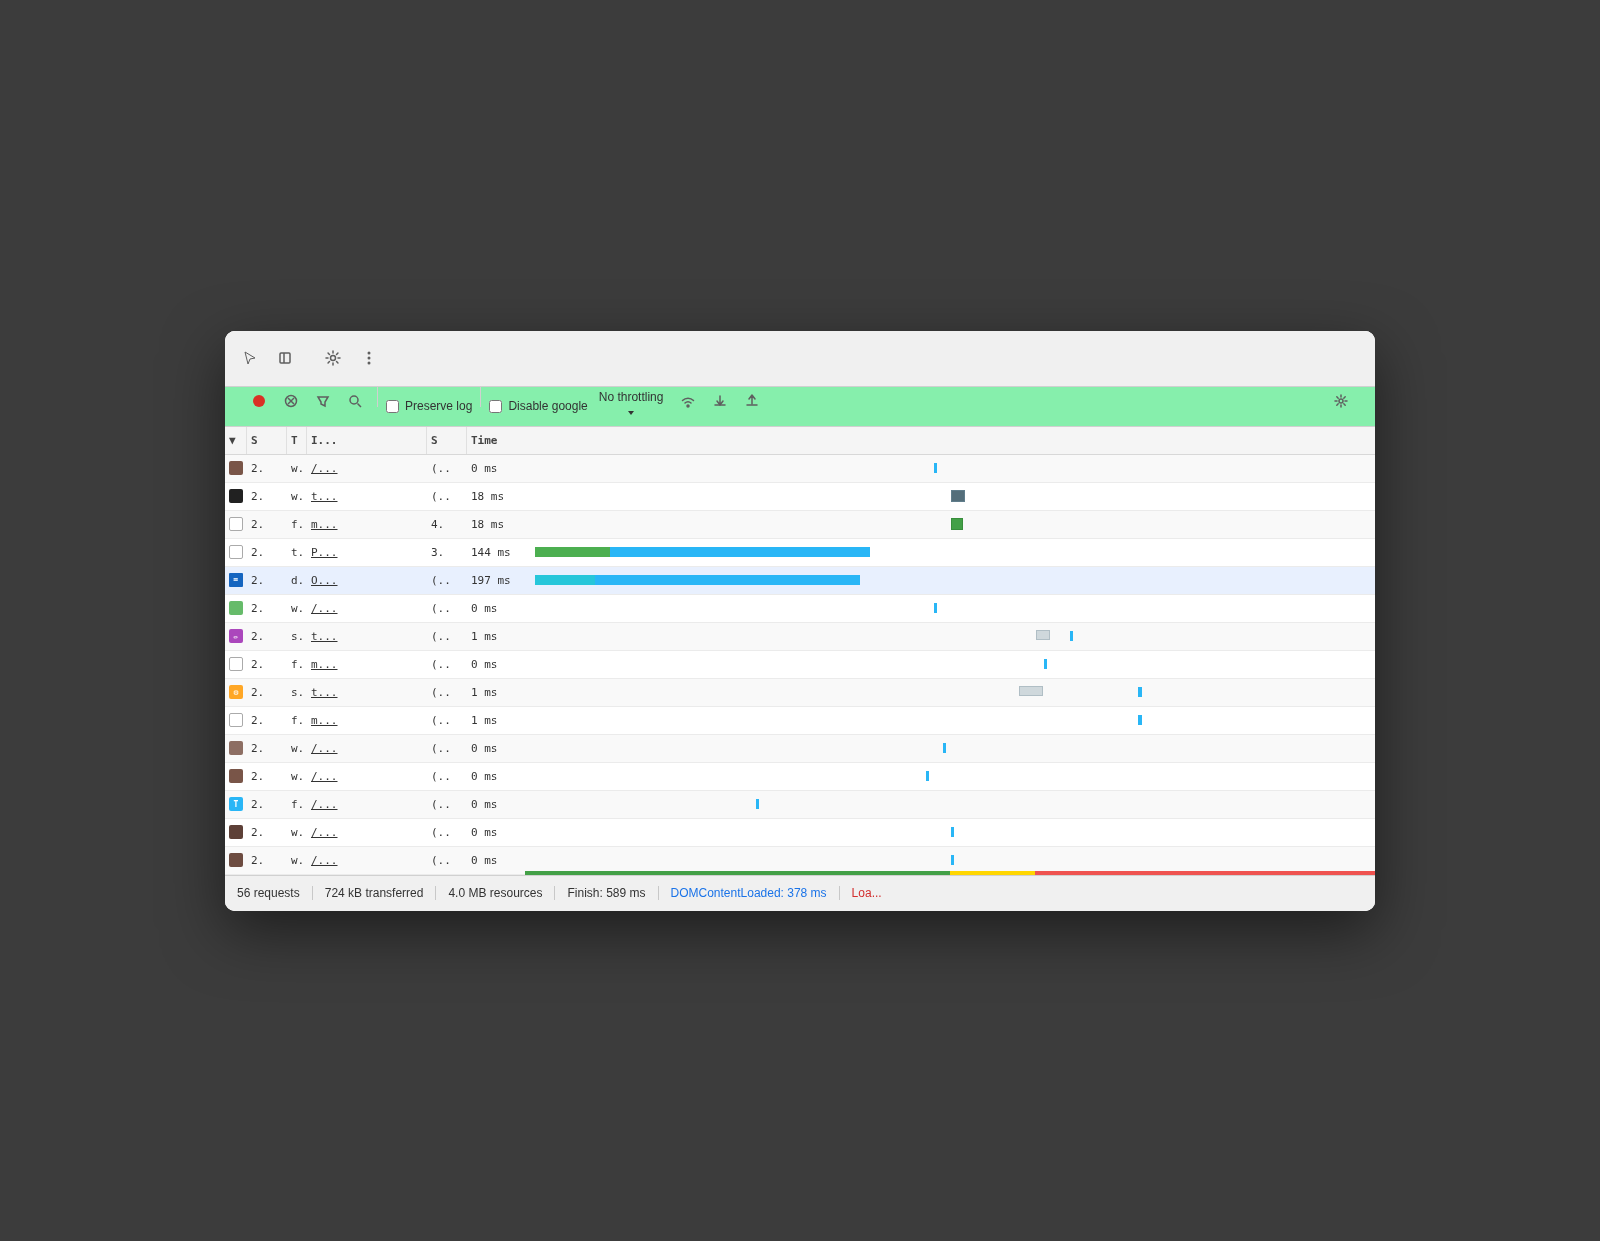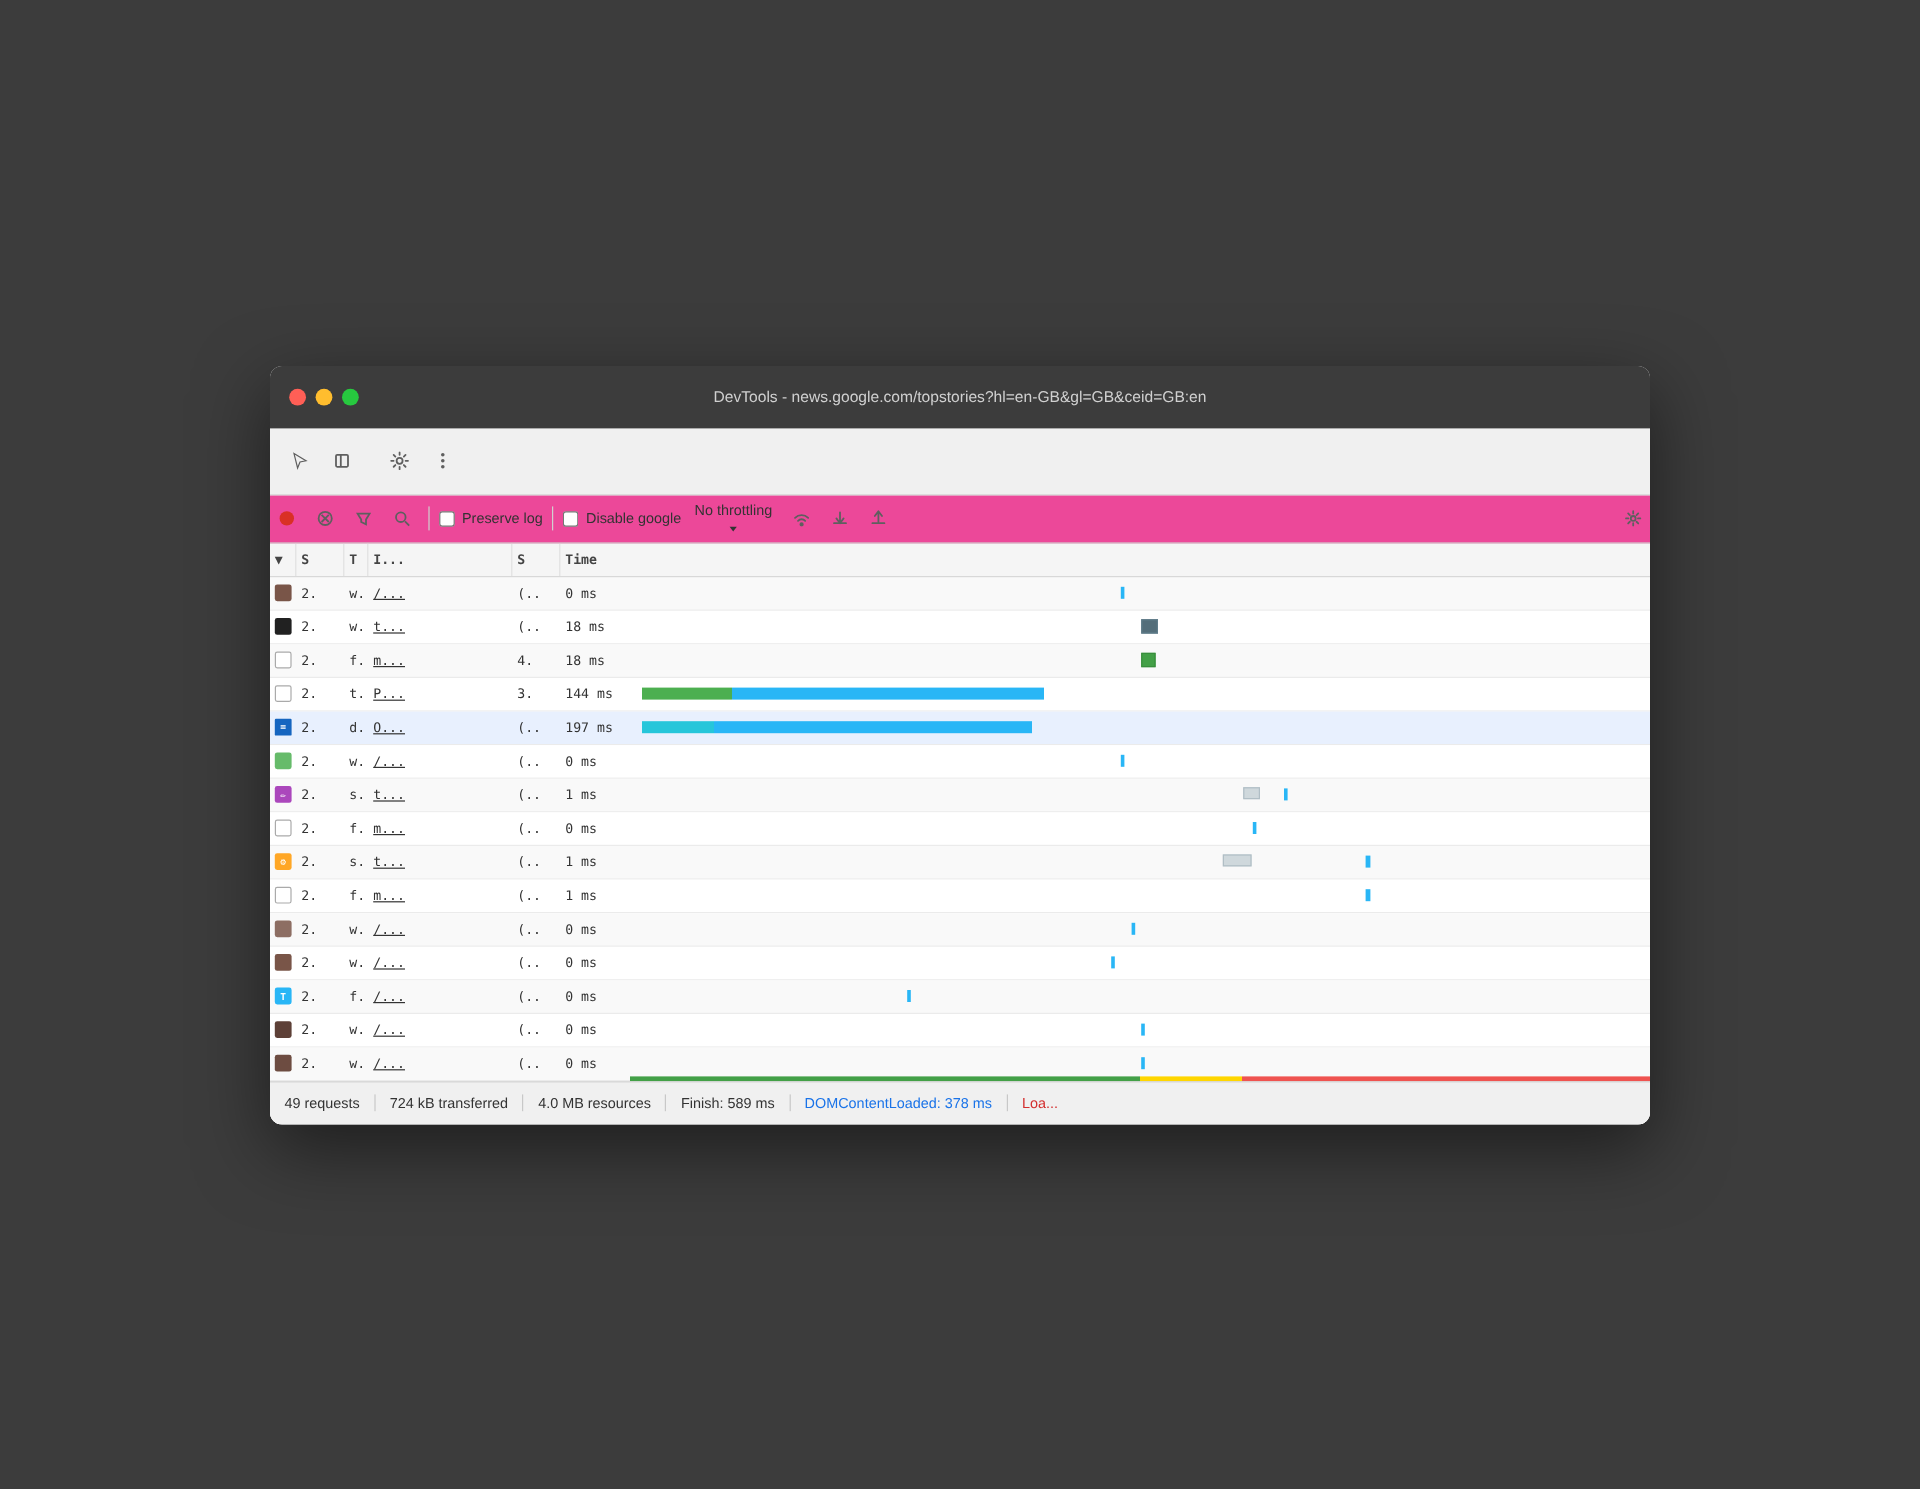--- a/index.html
+++ b/index.html
@@ -105,26 +105,25 @@
       font-weight: 600;
     }
     .tab-bar-right {
       display: flex;
       align-items: center;
       gap: 4px;
       margin-left: 8px;
     }
     
     .toolbar {
-      background: #ec4899;
+      background: #86efac;
       border-bottom: 1px solid #d0d0d0;
       display: flex;
-      align-items: center;
       height: 40px;
-      padding: 0 0;
+      padding: 0 20px;
       gap: 4px;
     }
     .toolbar-icon {
       width: 28px;
       height: 28px;
       display: flex;
       align-items: center;
       justify-content: center;
       border-radius: 4px;
       cursor: pointer;
@@ -246,28 +245,20 @@
     .status-item:first-child { padding-left: 0; }
     .status-item:last-child { border-right: none; }
     .status-blue { color: #1a73e8; font-weight: 500; }
     .status-red { color: #d32f2f; font-weight: 500; }
   </style>
 </head>
 <body>
 
 <div class="devtools-window">
 
-  <div class="titlebar">
-    <div class="traffic-lights">
-      <div class="traffic-light tl-red"></div>
-      <div class="traffic-light tl-yellow"></div>
-      <div class="traffic-light tl-green"></div>
-    </div>
-    <div class="titlebar-title">DevTools - news.google.com/topstories?hl=en-GB&amp;gl=GB&amp;ceid=GB:en</div>
-  </div>
 
   <div class="devtools-body">
 
     <div class="tab-bar">
       <div class="tab-bar-icons">
         <button class="icon-btn">
           <svg width="16" height="16" viewBox="0 0 16 16" fill="currentColor">
             <path d="M4 2l10 6-5 1-2 5z" stroke="currentColor" stroke-width="1" fill="none"></path>
           </svg>
         </button>
@@ -651,21 +642,21 @@
       </div>
 
       <div style="position:absolute;bottom:0;right:0;width:calc(100% - 300px);height:4px;display:flex;">
         <div style="width:50%;background:#43a047;height:100%;"></div>
         <div style="width:10%;background:#ffd600;height:100%;"></div>
         <div style="width:40%;background:#ef5350;height:100%;"></div>
       </div>
     </div>
 
     <div class="status-bar">
-      <span class="status-item">49 requests</span>
+      <span class="status-item">56 requests</span>
       <span class="status-item">724 kB transferred</span>
       <span class="status-item">4.0 MB resources</span>
       <span class="status-item">Finish: 589 ms</span>
       <span class="status-item status-blue">DOMContentLoaded: 378 ms</span>
       <span class="status-item status-red">Loa...</span>
     </div>
 
   </div>
 </div>
 

